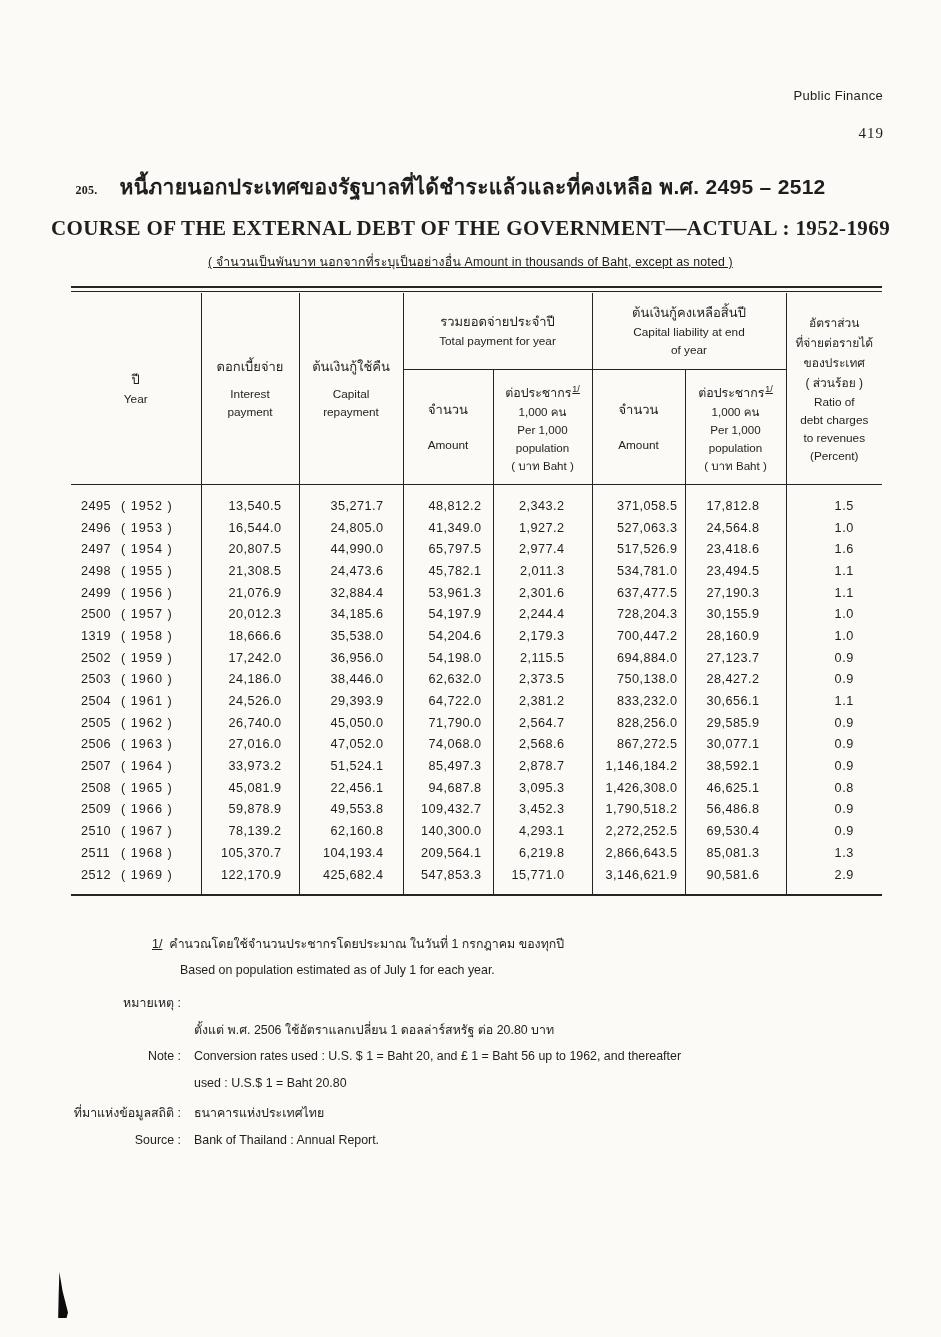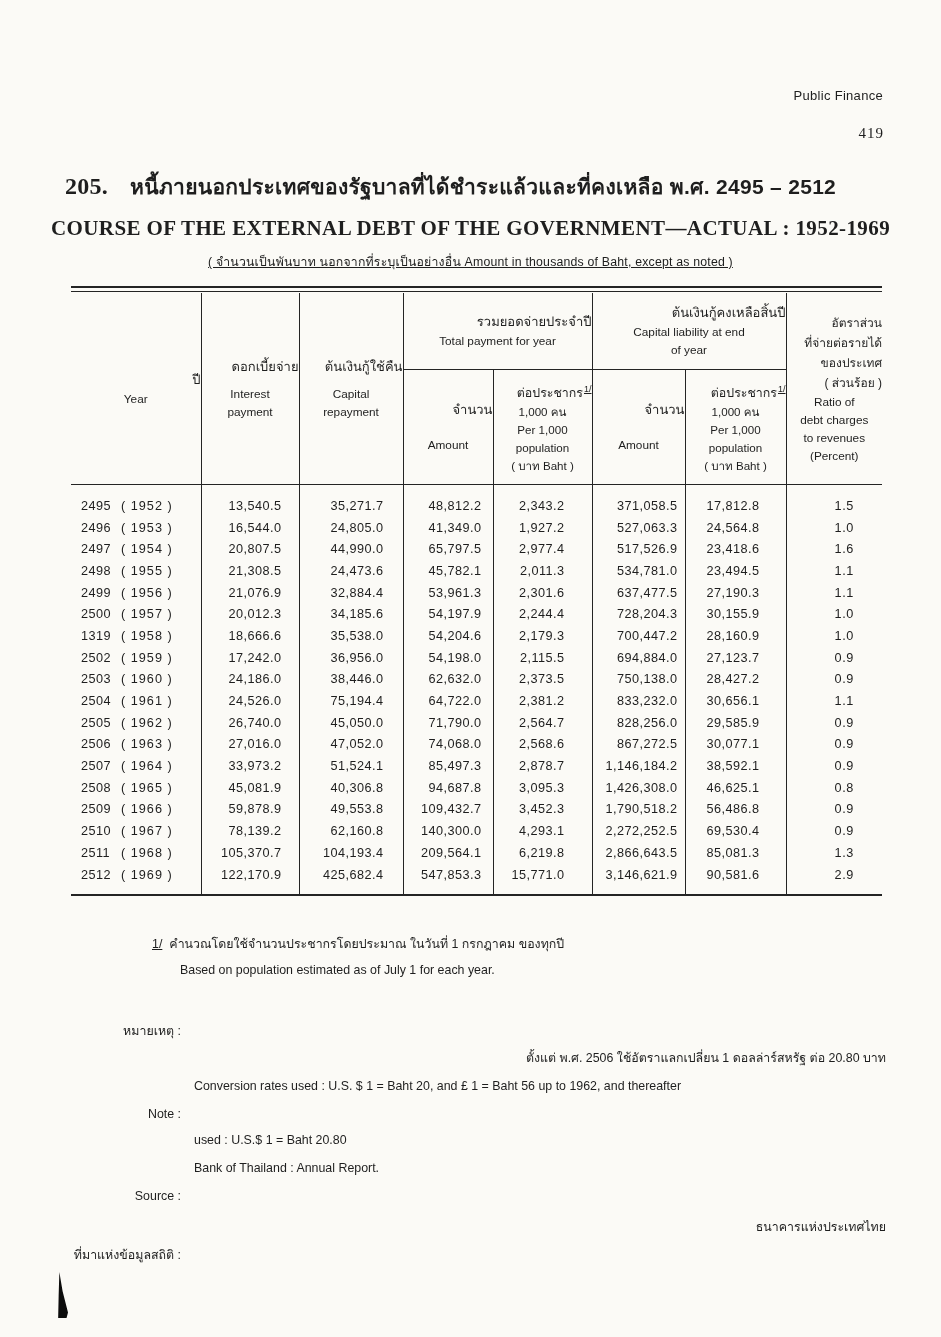--- a/index.html
+++ b/index.html
@@ -11,33 +11,33 @@
   .page{
     position:relative;
     width:941px;height:1337px;
     margin:0 auto;
     background:var(--paper);
     color:var(--ink);
     font-family:"Liberation Sans", sans-serif;
     overflow:hidden;
   }
   .pre{white-space:pre-line;}
-  .thai{font-family:"Liberation Sans", sans-serif;text-align:right;}
+  .thai{font-family:"Liberation Sans", sans-serif;}
 
   
   .pub-label{position:absolute;top:88px;right:58px;font-size:13px;letter-spacing:.3px;}
   .page-number{position:absolute;top:125px;right:57px;font-size:15px;font-family:"Liberation Serif", serif;letter-spacing:1px;}
 
   
   .title-thai{
     position:absolute;top:170px;left:0;width:100%;
     text-align:center;padding-right:40px;box-sizing:border-box;
     font-size:21px;font-weight:bold;letter-spacing:.3px;
   }
-  .title-thai .tnum{margin-right:22px;font-family:"Liberation Serif", serif;font-size:24px;}
+  .title-thai .tnum{margin-right:22px;font-family:"Liberation Serif", serif;font-size:12px;}
   .title-english{
     position:absolute;top:216px;left:0;width:100%;
     text-align:center;
     font-size:21px;font-weight:bold;letter-spacing:.4px;
     font-family:"Liberation Serif", serif;
   }
   .title-subtitle{
     position:absolute;top:252px;left:0;width:100%;
     text-align:center;font-size:12.3px;letter-spacing:.2px;text-decoration:underline;
   }
@@ -82,21 +82,21 @@
   .ybe{display:inline-block;margin-left:10px;width:40px;}
   .yad{display:inline-block;letter-spacing:1px;}
 
   
   .notes{position:absolute;left:71px;top:931px;width:815px;font-size:12.4px;}
   .fn-line{line-height:26px;}
   .fn1{padding-left:81px;}
   .fn-marker{text-decoration:underline;margin-right:7px;}
   .fn1b{padding-left:109px;line-height:27px;}
   .note-row{display:flex;line-height:26.5px;}
-  .note-row .nlabel{width:110px;text-align:right;flex:0 0 110px;margin-top:28px;}
+  .note-row .nlabel{width:110px;text-align:right;flex:0 0 110px;}
   .note-row .ncontent{padding-left:13px;flex:1;}
   .mt6{margin-top:6px;}
   .mt4{margin-top:4px;}
 
   
   .ink-mark{
     position:absolute;left:56px;top:1272px;width:12px;height:46px;
     background:#0c0c0c;
     clip-path:polygon(28% 0%, 55% 42%, 100% 88%, 88% 100%, 18% 100%, 22% 52%);
   }
@@ -309,21 +309,21 @@
       <td class="num br c-liab">750,138.0</td>
       <td class="num br c-liabper">28,427.2</td>
       <td class="c-ratio">0.9</td>
     </tr>
 
     <tr>
       <td class="td-year br">
         <span class="ybe">2504</span><span class="yad">( 1961 )</span>
       </td>
       <td class="num br c-int">24,526.0</td>
-      <td class="num br c-rep">75,194.4</td>
+      <td class="num br c-rep">29,393.9</td>
       <td class="num br c-tot">64,722.0</td>
       <td class="num br c-totper">2,381.2</td>
       <td class="num br c-liab">833,232.0</td>
       <td class="num br c-liabper">30,656.1</td>
       <td class="c-ratio">1.1</td>
     </tr>
 
     <tr>
       <td class="td-year br">
         <span class="ybe">2505</span><span class="yad">( 1962 )</span>
@@ -361,21 +361,21 @@
       <td class="num br c-liab">1,146,184.2</td>
       <td class="num br c-liabper">38,592.1</td>
       <td class="c-ratio">0.9</td>
     </tr>
 
     <tr>
       <td class="td-year br">
         <span class="ybe">2508</span><span class="yad">( 1965 )</span>
       </td>
       <td class="num br c-int">45,081.9</td>
-      <td class="num br c-rep">40,306.8</td>
+      <td class="num br c-rep">22,456.1</td>
       <td class="num br c-tot">94,687.8</td>
       <td class="num br c-totper">3,095.3</td>
       <td class="num br c-liab">1,426,308.0</td>
       <td class="num br c-liabper">46,625.1</td>
       <td class="c-ratio">0.8</td>
     </tr>
 
     <tr>
       <td class="td-year br">
         <span class="ybe">2509</span><span class="yad">( 1966 )</span>
@@ -447,24 +447,24 @@
 
     <div class="note-row">
       <div class="nlabel">Note :</div>
       <div class="ncontent">Conversion rates used : U.S. $ 1 = Baht 20, and £ 1 = Baht 56  up to 1962, and thereafter</div>
     </div>
     <div class="note-row">
       <div class="nlabel"></div>
       <div class="ncontent">used : U.S.$ 1 = Baht 20.80</div>
     </div>
 
+    <div class="note-row mt4">
+      <div class="nlabel thai">ที่มาแห่งข้อมูลสถิติ :</div>
+      <div class="ncontent thai">ธนาคารแห่งประเทศไทย</div>
+    </div>
     <div class="note-row">
       <div class="nlabel">Source :</div>
       <div class="ncontent">Bank of Thailand : Annual Report.</div>
     </div>
-    <div class="note-row mt4">
-      <div class="nlabel thai">ที่มาแห่งข้อมูลสถิติ :</div>
-      <div class="ncontent thai">ธนาคารแห่งประเทศไทย</div>
-    </div>
   </div>
 
   <div class="ink-mark"></div>
 </div>
 
 </body></html>

